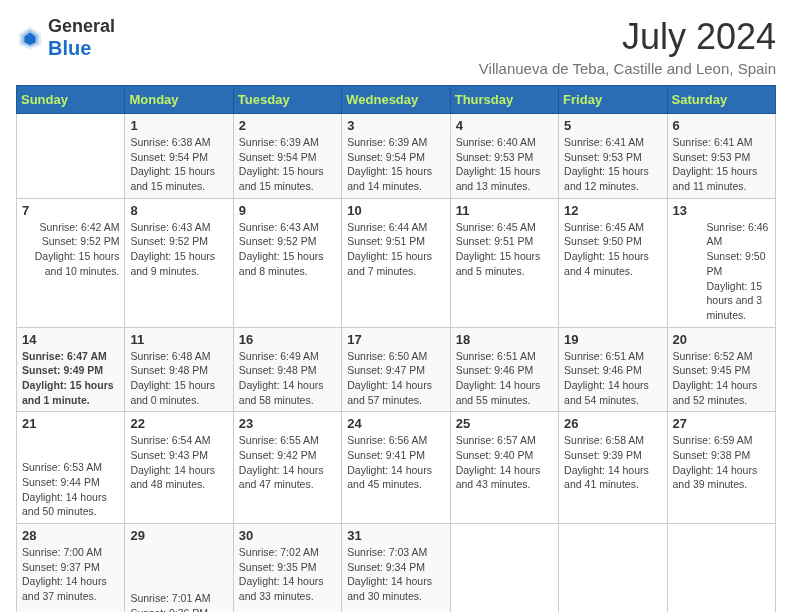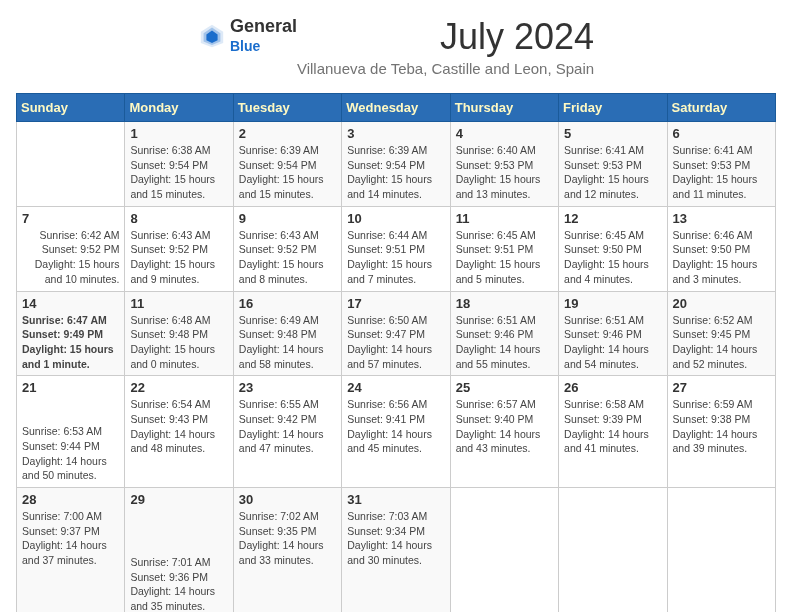--- a/index.html
+++ b/index.html
@@ -5,36 +5,36 @@
     * { box-sizing: border-box; margin: 0; padding: 0; }
     body {
       font-family: Arial, sans-serif;
       background: #fff;
       width: 792px;
       min-height: 612px;
       padding: 16px;
     }
     .header {
       display: flex;
-      justify-content: center;
+      justify-content: space-between;
       align-items: flex-start;
-      margin-bottom: 16px;
+      margin-bottom: 8px;
     }
     .logo {
       display: flex;
       align-items: center;
       gap: 4px;
     }
     .logo-text-general {
       font-size: 18px;
       font-weight: bold;
       color: #333;
     }
     .logo-text-blue {
-      font-size: 14px;
+      font-size: 20px;
       font-weight: bold;
       color: #1a6dcc;
     }
     .logo-icon {
       width: 28px;
       height: 28px;
     }
     .title-block {
       text-align: right;
     }
@@ -48,21 +48,21 @@
       color: #737373;
       margin-top: 2px;
     }
     .calendar {
       width: 100%;
       border-collapse: collapse;
       font-size: 11px;
     }
     .calendar thead th {
       background-color: #2a6db5;
-      color: #fef9c3;
+      color: #bef264;
       padding: 6px 4px;
       text-align: left;
       font-size: 13px;
       font-weight: bold;
       border: 1px solid #1a5a9a;
     }
     .calendar tbody td {
       vertical-align: top;
       border: 1px solid #ccc;
       padding: 4px 5px;
@@ -194,21 +194,21 @@
 Daylight: 15 hours and 5 minutes.</div>
         </td>
         <td>
           <span class="day-number">12</span>
           <div class="day-info" style="white-space: pre-line;">Sunrise: 6:45 AM
 Sunset: 9:50 PM
 Daylight: 15 hours and 4 minutes.</div>
         </td>
         <td>
           <span class="day-number">13</span>
-          <div class="day-info" style="white-space: pre-line;">Sunrise: 6:46 AM
+          <div class="day-info" style="white-space: pre-line; margin-left: 34px;">Sunrise: 6:46 AM
 Sunset: 9:50 PM
 Daylight: 15 hours and 3 minutes.</div>
         </td>
       </tr>
       <tr>
         <td>
           <span class="day-number">14</span>
           <div class="day-info" style="white-space: pre-line; font-weight: bold;">Sunrise: 6:47 AM
 Sunset: 9:49 PM
 Daylight: 15 hours and 1 minute.</div>

